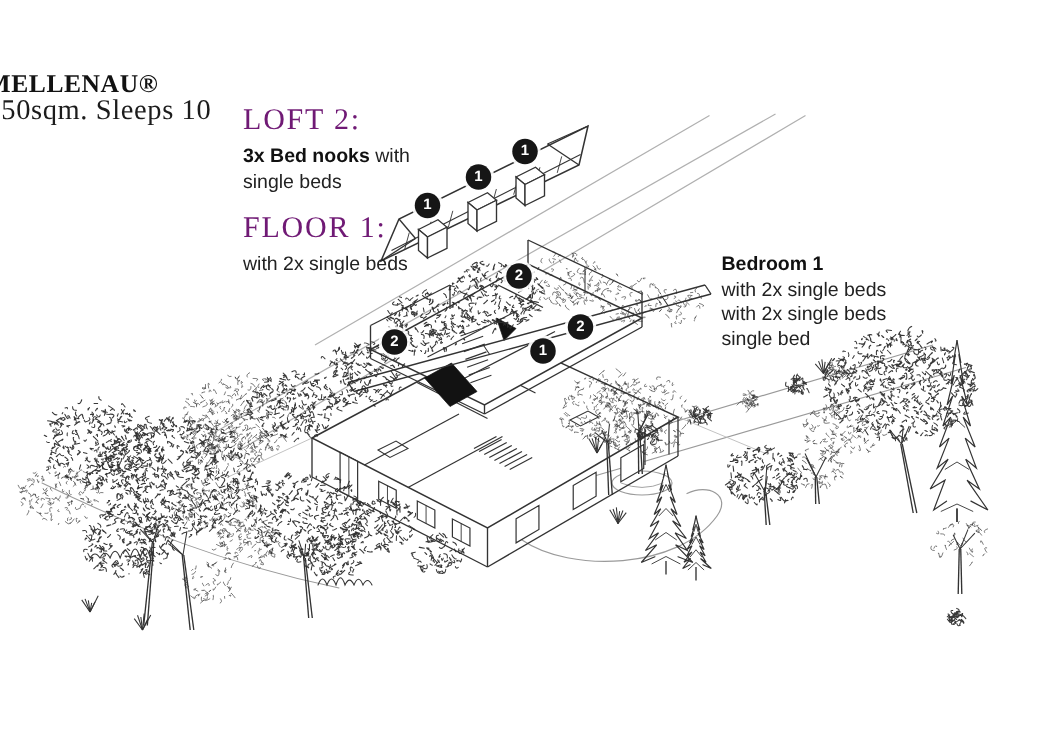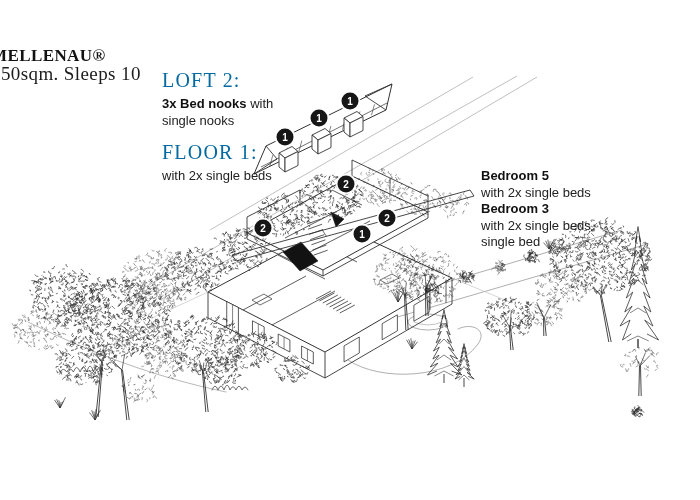--- a/index.html
+++ b/index.html
@@ -5,21 +5,21 @@
   html,body{margin:0;padding:0;background:#fff;}
   .stage{position:relative;width:700px;height:500px;background:#fff;overflow:hidden;
          font-family:"Liberation Sans",sans-serif;}
   #scene{position:absolute;left:0;top:0;}
   .brand{position:absolute;left:-9px;top:46px;font-family:"Liberation Serif",serif;
          font-weight:700;font-size:17px;letter-spacing:.4px;color:#121212;white-space:nowrap;}
   .subtitle{position:absolute;left:-9px;top:63px;font-family:"Liberation Serif",serif;
          font-weight:400;font-size:19px;letter-spacing:.4px;color:#1c1c1c;white-space:nowrap;}
   .legend{position:absolute;color:#1c1c1c;}
   .legend h2{margin:0 0 4px 0;font-family:"Liberation Serif",serif;font-weight:400;
-         font-size:20px;letter-spacing:1.2px;color:#0369a1;}
+         font-size:20px;letter-spacing:1.2px;color:#701a75;}
   .legend .tline{font-size:13px;line-height:16.5px;color:#222;white-space:nowrap;}
   .legend .tline b{font-weight:700;color:#111;}
   .legend-loft{left:162px;top:69px;}
   .legend-floor1{left:162px;top:141px;}
   .legend-right{left:481px;top:168px;}
   .marker{position:absolute;width:17px;height:17px;border-radius:50%;background:#161616;
          color:#fff;font-size:10px;font-weight:700;display:flex;align-items:center;
          justify-content:center;transform:translate(-50%,-50%);
          box-shadow:0 0 0 2px rgba(255,255,255,.9);}
 </style>
@@ -283,36 +283,35 @@
       </g>
   </svg>
 
   <div class="brand">MELLENAU®</div>
   <div class="subtitle">250sqm. Sleeps 10</div>
 
   <section class="legend legend-loft">
     <h2>LOFT 2:</h2>
     <div>
         <div class="tline"><b>3x Bed nooks</b><span> with</span></div>
-        <div class="tline"><span>single nooks</span></div>
+        <div class="tline"><span>single beds</span></div>
       </div>
   </section>
 
   <section class="legend legend-floor1">
     <h2>FLOOR 1:</h2>
     <div>
         <div class="tline"><span>with 2x single beds</span></div>
       </div>
   </section>
 
   <section class="legend legend-right">
     <div>
-        <div class="tline"><b>Bedroom 5</b></div>
+        <div class="tline"><b>Bedroom 1</b></div>
         <div class="tline"><span>with 2x single beds</span></div>
-        <div class="tline"><b>Bedroom 3</b></div>
         <div class="tline"><span>with 2x single beds</span></div>
         <div class="tline"><span>single bed</span></div>
       </div>
   </section>
 
   <div id="markers">
       <div class="marker" style="left: 285px; top: 137px;">1</div>
       <div class="marker" style="left: 319px; top: 118px;">1</div>
       <div class="marker" style="left: 350px; top: 101px;">1</div>
       <div class="marker" style="left: 346px; top: 184px;">2</div>

